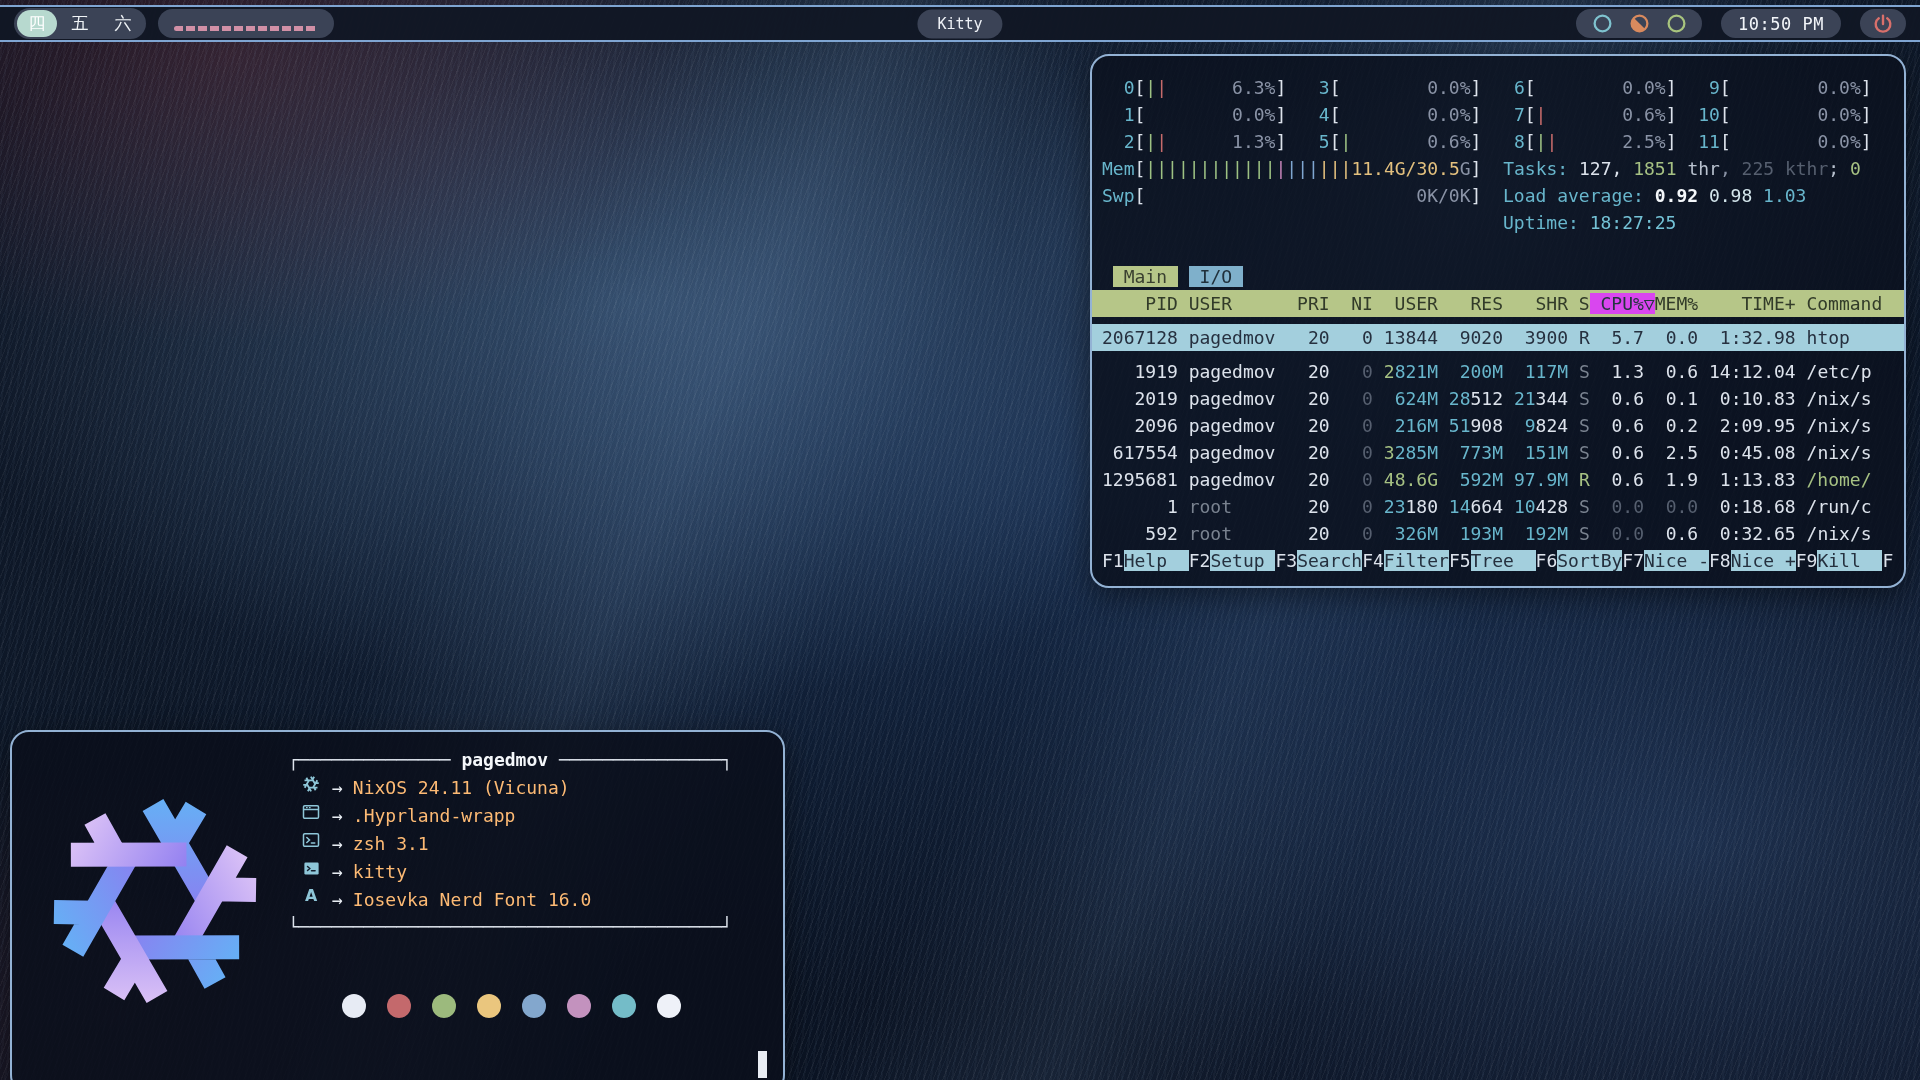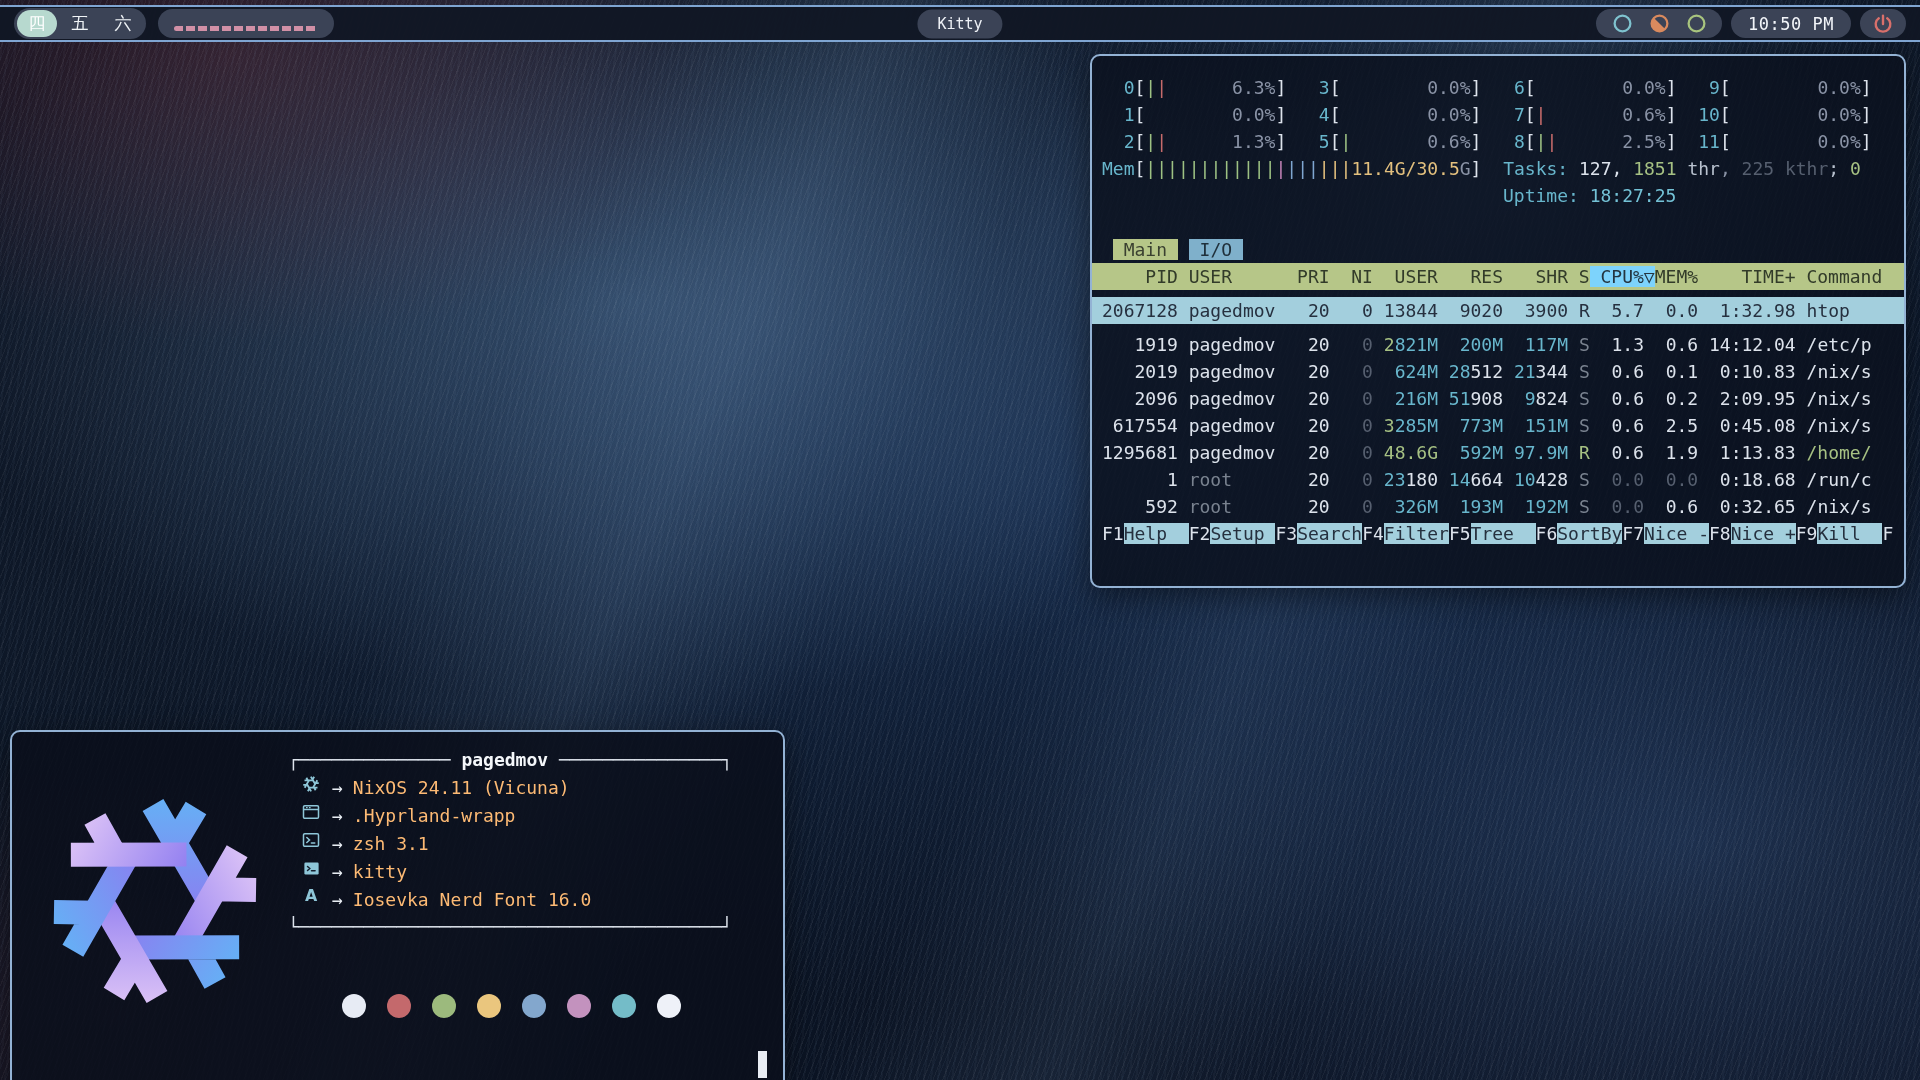--- a/index.html
+++ b/index.html
@@ -26,40 +26,40 @@
     padding:0 14px;box-sizing:border-box;z-index:5;}
   .pill{background:#3b4356;border-radius:18px;height:29px;display:flex;align-items:center;color:#e8ecf2;}
   #ws-pill{padding:1px 3px;gap:3px;}
   .ws{width:40px;height:27px;border-radius:15px;display:flex;align-items:center;justify-content:center;
       font-family:"DejaVu Sans",sans-serif;font-size:17px;color:#f0f4f7;cursor:default;}
   .ws.active{background:#b7d9cf;color:#ffffff;}
   #dash-pill{width:176px;margin-left:12px;position:relative;}
   #dash-pill::after{content:"";position:absolute;left:16px;right:16px;bottom:7px;height:5px;border-radius:3px;
       background:repeating-linear-gradient(90deg,#d190a6 0 9px, transparent 9px 12px);}
   #title-pill{position:absolute;left:50%;top:50%;transform:translate(-50%,-50%);padding:0 20px;font-size:15px;color:#eef1f6;}
-  #bar-right{margin-left:auto;display:flex;gap:9px;align-items:center;}
+  #bar-right{margin-left:auto;display:flex;gap:19px;align-items:center;}
   #circles-pill{padding:0 13px;gap:11px;}
   #clock-pill{padding:0 17px;font-size:17px;letter-spacing:.5px;color:#f2f5f9;}
   #power-pill{width:46px;justify-content:center;}
   
-  .term{position:absolute;border:2px solid #93b2d4;border-radius:10px;box-sizing:border-box;
+  .term{position:absolute;border:2px solid #93b2d4;border-radius:19px;box-sizing:border-box;
         overflow:hidden;box-shadow:0 8px 30px rgba(0,0,0,.45);}
   #htop-win{left:1090px;top:54px;width:816px;height:534px;background:rgba(11,17,30,.84);}
   #htop-screen{padding:18px 10px 4px 10px;font-size:18px;line-height:27px;}
   #htop-screen .line{height:27px;white-space:pre;overflow:hidden;width:792px;}
   .w{color:#dde3ec}.c{color:#68b6cc}.g{color:#a6c183}.d{color:#8a93a6}
   .dim{color:#79828f}.dim2{color:#565f6f}.k{color:#26303f}.y{color:#e3c07e}
   .wb{color:#f4f7fa;font-weight:bold}.lw{color:#b9c2cf}.lw2{color:#d4e6ec}
   .cb{color:#74c2d6;font-weight:normal}
   .tick-g{color:#9dc183}.tick-r{color:#c66b6b}.tick-b{color:#7fa6d0}.tick-m{color:#c181b5}.tick-y{color:#e3c07e}
   .tabmain{background:#b6c688;color:#3a4030}
   .tabio{background:#7fb0cb;color:#20303b}
   .hline{background:#b6c688;margin:0 -10px;padding:0 10px;width:792px !important;}
   .hline span{color:#323b29}
-  .hline .sortcol{background:#7dd3fc;color:#243540}
+  .hline .sortcol{background:#d946ef;color:#243540}
   .selrow{background:#a3cfdd;margin:7px -10px;padding:0 10px;width:792px !important;}
   .fk{color:#dde3ec}
   .flabel{background:#a3cfdd;color:#25303e}
   
   #fetch-win{left:10px;top:730px;width:775px;height:364px;background:rgba(10,15,27,.88);}
   #nix-logo{position:absolute;left:28px;top:54px;width:230px;height:230px;}
   #fetch-box{position:absolute;left:276px;top:14px;font-size:18px;line-height:27px;color:#e6ebf2;}
   #fetch-box .borderline{color:#dfe5ee;}
   .tb{color:#f4f7fa;font-weight:bold}
   .fico{width:26px;height:22px;display:inline-flex;align-items:center;justify-content:center;margin:0 8px 0 10px;color:#8ec6d8;}
@@ -117,20 +117,21 @@
       </div>
     </div>
   </header>
 
   <section class="term" id="htop-win">
     <div id="htop-screen">
         <div class="line"><span class="c">  0</span><span class="w">[</span><span class="tick-g">|</span><span class="tick-r">|</span><span>    </span><span class="d">  6.3%</span><span class="w">]</span><span> </span><span class="c">  3</span><span class="w">[</span><span>      </span><span class="d">  0.0%</span><span class="w">]</span><span> </span><span class="c">  6</span><span class="w">[</span><span>      </span><span class="d">  0.0%</span><span class="w">]</span><span> </span><span class="c">  9</span><span class="w">[</span><span>      </span><span class="d">  0.0%</span><span class="w">]</span></div>
         <div class="line"><span class="c">  1</span><span class="w">[</span><span>      </span><span class="d">  0.0%</span><span class="w">]</span><span> </span><span class="c">  4</span><span class="w">[</span><span>      </span><span class="d">  0.0%</span><span class="w">]</span><span> </span><span class="c">  7</span><span class="w">[</span><span class="tick-r">|</span><span>     </span><span class="d">  0.6%</span><span class="w">]</span><span> </span><span class="c"> 10</span><span class="w">[</span><span>      </span><span class="d">  0.0%</span><span class="w">]</span></div>
         <div class="line"><span class="c">  2</span><span class="w">[</span><span class="tick-g">|</span><span class="tick-r">|</span><span>    </span><span class="d">  1.3%</span><span class="w">]</span><span> </span><span class="c">  5</span><span class="w">[</span><span class="tick-g">|</span><span>     </span><span class="d">  0.6%</span><span class="w">]</span><span> </span><span class="c">  8</span><span class="w">[</span><span class="tick-g">|</span><span class="tick-r">|</span><span>    </span><span class="d">  2.5%</span><span class="w">]</span><span> </span><span class="c"> 11</span><span class="w">[</span><span>      </span><span class="d">  0.0%</span><span class="w">]</span></div>
         <div class="line"><span class="c">Mem</span><span class="w">[</span><span class="tick-g">|</span><span class="tick-g">|</span><span class="tick-g">|</span><span class="tick-g">|</span><span class="tick-g">|</span><span class="tick-g">|</span><span class="tick-g">|</span><span class="tick-g">|</span><span class="tick-g">|</span><span class="tick-g">|</span><span class="tick-g">|</span><span class="tick-g">|</span><span class="tick-m">|</span><span class="tick-b">|</span><span class="tick-b">|</span><span class="tick-b">|</span><span class="tick-y">|</span><span class="tick-y">|</span><span class="tick-y">|</span><span class="y">11.4G/30.5</span><span class="d">G</span><span class="w">]</span><span>  </span><span class="c">Tasks: </span><span class="w">127, </span><span class="g">1851 </span><span class="lw">thr</span><span class="d">, </span><span class="dim2">225 kthr</span><span class="lw">; </span><span class="g">0</span></div>
+        <div class="line"><span class="c">Swp</span><span class="w">[</span><span>                         </span><span class="d">0K/0K</span><span class="w">]</span><span>  </span><span class="c">Load average: </span><span class="wb">0.92 </span><span class="lw2">0.98 </span><span class="c">1.03</span></div>
         <div class="line"><span>                                     </span><span class="c">Uptime: </span><span class="cb">18:27:25</span></div>
         <div class="line"></div>
         <div class="line"><span> </span><span class="tabmain"> Main </span><span> </span><span class="tabio"> I/O </span></div>
         <div class="line hline"><span>    PID USER      PRI  NI  USER   RES   SHR S</span><span class="sortcol"> CPU%▽</span><span>MEM%    TIME+ Command</span></div>
         <div class="line selrow"><span class="k">2067128</span><span class="k"> pagedmov </span><span class="k">  20</span><span class="k">   0</span><span> </span><span class="k">13844</span><span>  </span><span class="k">9020</span><span>  </span><span class="k">3900</span><span class="k"> R</span><span class="k">  5.7</span><span> </span><span class="k"> 0.0</span><span class="k">  1:32.98</span><span class="k"> htop</span></div>
         <div class="line"><span class="w">   1919</span><span class="w"> pagedmov </span><span class="w">  20</span><span class="dim2">   0</span><span> </span><span class="g">2</span><span class="c">821M</span><span>  </span><span class="c">200M</span><span>  </span><span class="c">117M</span><span class="dim"> S</span><span class="w">  1.3</span><span> </span><span class="w"> 0.6</span><span class="w"> 14:12.04</span><span class="w"> /etc/p</span></div>
         <div class="line"><span class="w">   2019</span><span class="w"> pagedmov </span><span class="w">  20</span><span class="dim2">   0</span><span>  </span><span class="c">624M</span><span> </span><span class="c">28</span><span class="w">512</span><span> </span><span class="c">21</span><span class="w">344</span><span class="dim"> S</span><span class="w">  0.6</span><span> </span><span class="w"> 0.1</span><span class="w">  0:10.83</span><span class="w"> /nix/s</span></div>
         <div class="line"><span class="w">   2096</span><span class="w"> pagedmov </span><span class="w">  20</span><span class="dim2">   0</span><span>  </span><span class="c">216M</span><span> </span><span class="c">51</span><span class="w">908</span><span>  </span><span class="c">9</span><span class="w">824</span><span class="dim"> S</span><span class="w">  0.6</span><span> </span><span class="w"> 0.2</span><span class="w">  2:09.95</span><span class="w"> /nix/s</span></div>
         <div class="line"><span class="w"> 617554</span><span class="w"> pagedmov </span><span class="w">  20</span><span class="dim2">   0</span><span> </span><span class="g">3</span><span class="c">285M</span><span>  </span><span class="c">773M</span><span>  </span><span class="c">151M</span><span class="dim"> S</span><span class="w">  0.6</span><span> </span><span class="w"> 2.5</span><span class="w">  0:45.08</span><span class="w"> /nix/s</span></div>
         <div class="line"><span class="w">1295681</span><span class="w"> pagedmov </span><span class="w">  20</span><span class="dim2">   0</span><span> </span><span class="g">48.6G</span><span>  </span><span class="c">592M</span><span> </span><span class="c">97.9M</span><span class="g"> R</span><span class="w">  0.6</span><span> </span><span class="w"> 1.9</span><span class="w">  1:13.83</span><span class="g"> /home/</span></div>

